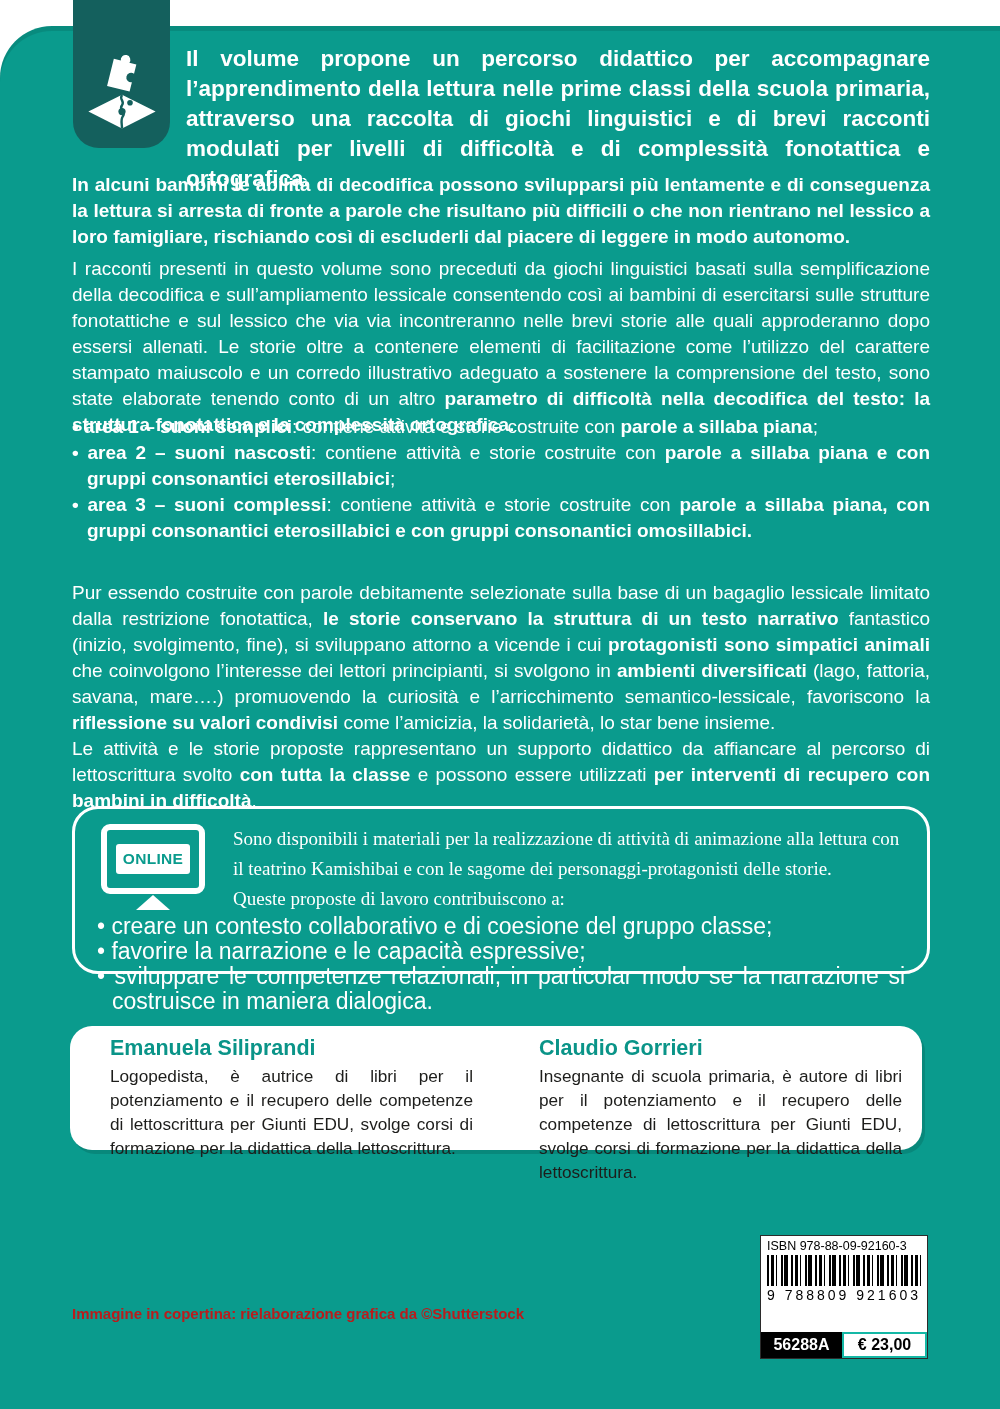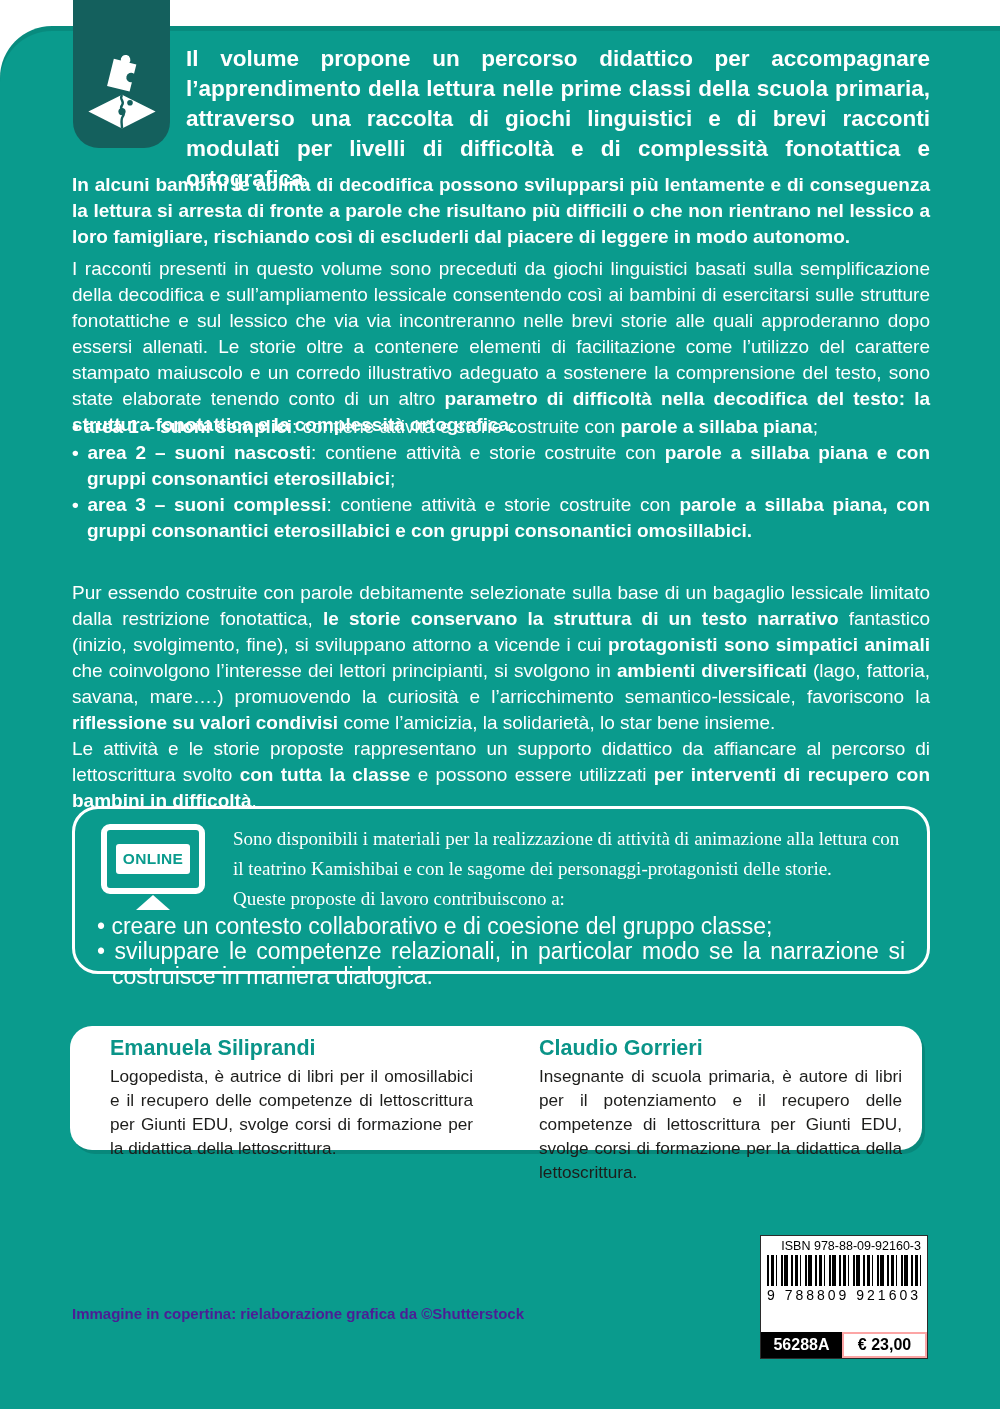--- a/index.html
+++ b/index.html
@@ -67,41 +67,41 @@
   }
   .author{flex:1;min-width:0;margin-left:20px;}
   .author h3{margin:0 0 3px 0;color:#0a9488;font-size:21.5px;line-height:25px;font-weight:700;}
   .author p{margin:0;color:#1d1d1b;font-size:17.2px;line-height:24px;text-align:justify;}
 
   .barcode-box{
     position:absolute;top:1235px;left:760px;width:168px;
     background:#fff;border:1px solid #2b2b2b;box-sizing:border-box;
   }
   .barcode-upper{padding:3px 6px 0 6px;}
-  .isbn-label{font-size:12.5px;color:#000;text-align:right;white-space:nowrap;}
+  .isbn-label{font-size:12.5px;color:#000;text-align:left;white-space:nowrap;}
   .bars{
     height:31px;margin-top:2px;
     background:repeating-linear-gradient(90deg,
       #000 0 2px,#fff 2px 4px,#000 4px 7px,#fff 7px 9px,
       #000 9px 10px,#fff 10px 14px,#000 14px 16px,#fff 16px 17px,
       #000 17px 21px,#fff 21px 24px);
   }
   .digits{font-size:14px;color:#000;text-align:center;letter-spacing:3px;padding:1px 0 2px 0;white-space:nowrap;}
   .bottom-row{display:flex;height:26px;margin-top:27px;}
   .code-cell{
     flex:1;background:#000;color:#fff;font-weight:700;font-size:16px;
     display:flex;align-items:center;justify-content:center;
   }
   .price-cell{
     flex:1;background:#fff;color:#000;font-weight:700;font-size:16px;
     display:flex;align-items:center;justify-content:center;
-    border:2px solid #fca5a5;box-sizing:border-box;
+    border:2px solid #14b8a6;box-sizing:border-box;
   }
   .credit{
-    position:absolute;top:1305px;left:72px;color:#4c1d95;
+    position:absolute;top:1305px;left:72px;color:#b91c1c;
     font-weight:700;font-size:15px;
   }
 </style>
 </head>
 <body>
 
 <div class="page">
 
   <div class="teal-panel"></div>
 
@@ -148,28 +148,29 @@
         </div>
         <div class="stand"></div>
       </div>
       <div class="online-text">
         <p><span>Sono disponibili i materiali per la realizzazione di attività di animazione alla lettura con il teatrino Kamishibai e con le sagome dei personaggi-protagonisti delle storie.</span></p>
         <p>Queste proposte di lavoro contribuiscono a:</p>
       </div>
     </div>
     <ul class="plainlist online-list">
       <li>• creare un contesto collaborativo e di coesione del gruppo classe;</li>
+      <li>• favorire la narrazione e le capacità espressive;</li>
       <li>• sviluppare le competenze relazionali, in particolar modo se la narrazione si costruisce in maniera dialogica.</li>
     </ul>
   </div>
 
   <div class="authors-box">
     <div class="author">
       <h3>Emanuela Siliprandi</h3>
-      <p>Logopedista, è autrice di libri per il omosillabici e il recupero delle competenze di lettoscrittura per Giunti EDU, svolge corsi di formazione per la didattica della lettoscrittura.</p>
+      <p>Logopedista, è autrice di libri per il potenziamento e il recupero delle competenze di lettoscrittura per Giunti EDU, svolge corsi di formazione per la didattica della lettoscrittura.</p>
     </div>
     <div class="author">
       <h3>Claudio Gorrieri</h3>
       <p>Insegnante di scuola primaria, è autore di libri per il potenziamento e il recupero delle competenze di lettoscrittura per Giunti EDU, svolge corsi di formazione per la didattica della lettoscrittura.</p>
     </div>
   </div>
 
   <div class="barcode-box">
     <div class="barcode-upper">
       <div class="isbn-label">ISBN 978-88-09-92160-3</div>

